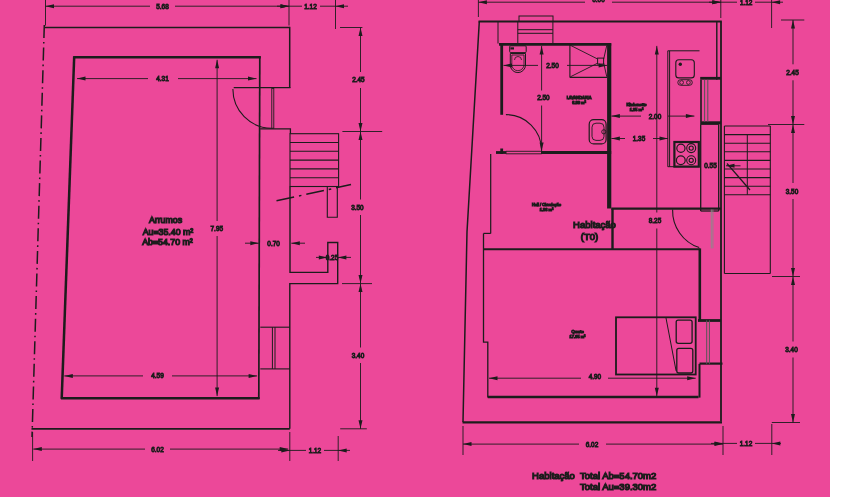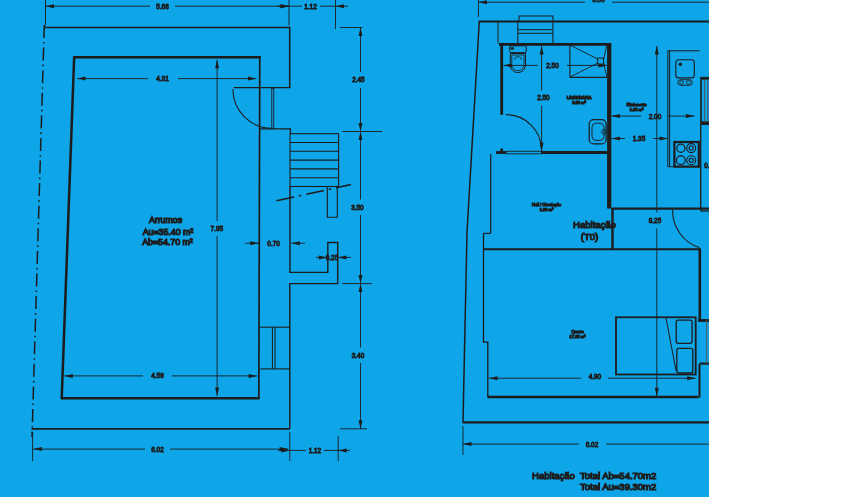--- a/index.html
+++ b/index.html
@@ -1,16 +1,16 @@
 <!DOCTYPE html>
 <html><head>
 <meta charset="utf-8">
 <style>
 html,body{margin:0;padding:0;background:#fff;}
-#page{width:709px;height:497px;position:relative;background:#0ea5e9;overflow:hidden;}
+#page{width:830px;height:497px;position:relative;background:#ec4899;overflow:hidden;}
 svg{position:absolute;top:0;left:0;}
 text{font-family:"Liberation Sans",sans-serif;fill:#474747;}
 .dim{font-size:6.4px;}
 .tiny{font-size:4px;fill:#666;}
 .lbl{font-size:8.8px;fill:#4a4a4a;}
 </style>
 </head>
 <body>
 <div id="page">
 <svg width="857" height="497" viewBox="0 0 857 497" fill="none" stroke="#1c1c1c" stroke-width="1.2">

